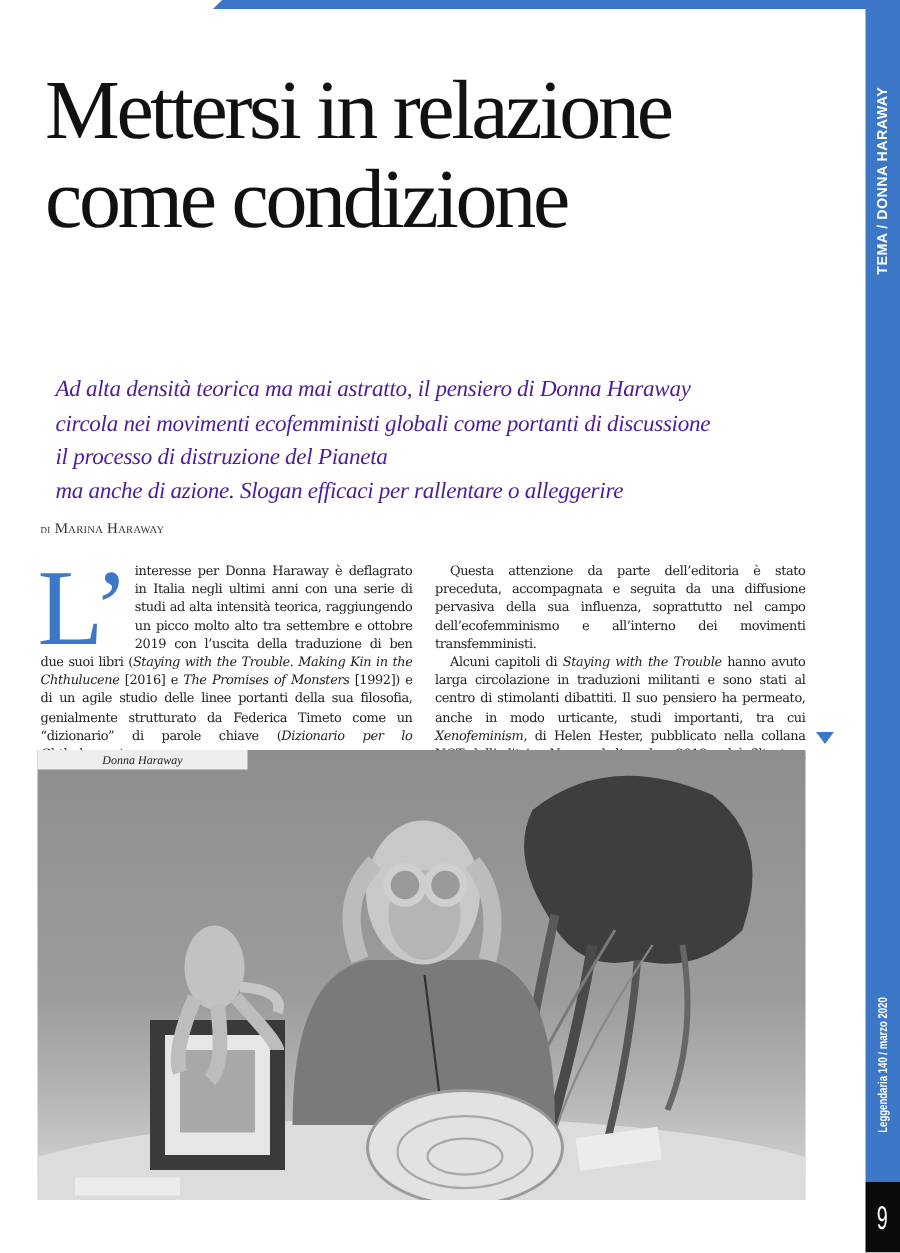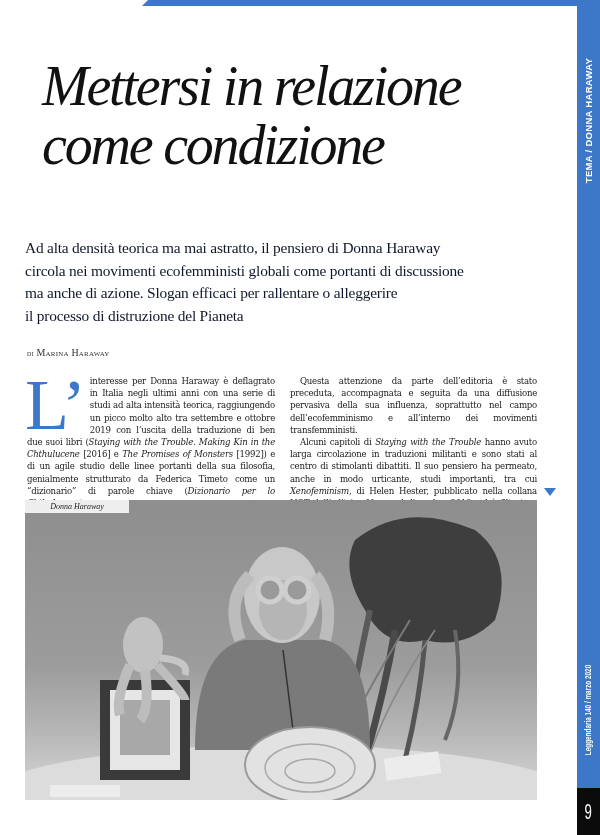--- a/index.html
+++ b/index.html
@@ -33,31 +33,30 @@
   .page-num {
     position: absolute; left: 577px; top: 788px; width: 23px; height: 47px;
     background: #0b0b0b; color: #ffffff;
     display: flex; align-items: center; justify-content: center;
     font-family: "Liberation Sans", sans-serif; font-size: 22px;
     transform-origin: center;
   }
   .page-num span { display: inline-block; transform: scaleX(0.6); }
 
   .headline {
-    position: absolute; left: 25px; top: 40px; width: 540px; margin: 17px;
+    position: absolute; left: 25px; top: 40px; width: 540px; margin: 5px;
     font-family: "Liberation Serif", serif; font-weight: normal;
     font-size: 56px; line-height: 59px; letter-spacing: -2.2px;
     color: #111111;
-    font-style: italic;
   }
   .headline span { display: block; }
   .standfirst {
-    position: absolute; left: 25px; top: 237px; width: 520px; margin: 0;
-    font-family: "Liberation Serif", serif; 
-    font-size: 15.4px; line-height: 22.5px; color: #0f172a;
+    position: absolute; left: 25px; top: 237px; width: 520px; margin: 12px;
+    font-family: "Liberation Serif", serif; font-style: italic;
+    font-size: 15.4px; line-height: 22.5px; color: #4c1d95;
     letter-spacing: -0.2px;
   }
   .standfirst span { display: block; }
   .byline {
     position: absolute; left: 27px; top: 347px;
     font-family: "Liberation Serif", serif; font-size: 10px; color: #333;
     font-variant: small-caps; letter-spacing: 0.2px;
   }
   .byline .pre { font-size: 8px; }
 
@@ -81,21 +80,21 @@
     border-top: 8px solid #3d78c8;
   }
 
   .photo {
     position: absolute; left: 25px; top: 500px; width: 512px; height: 300px;
     overflow: hidden;
     background: linear-gradient(180deg, #8e8e8e 0%, #9c9c9c 55%, #b3b3b3 75%, #d8d8d8 100%);
   }
   .photo svg { position: absolute; left: 0; top: 0; }
   .photo-caption {
-    position: absolute; left: 25px; top: 500px; width: 104px; height: 13px;
+    position: absolute; left: 25px; top: 500px; width: 140px; height: 13px;
     background: #eeeeee; color: #222;
     font-family: "Liberation Serif", serif; font-style: italic; font-size: 8px;
     display: flex; align-items: center; justify-content: center;
   }
 </style>
 </head>
 <body>
 
 <div class="top-bar"></div>
 <div class="side-bar"></div>
@@ -110,22 +109,22 @@
 </div>
 
 <h1 class="headline">
   <span>Mettersi in relazione</span>
   <span>come condizione</span>
 </h1>
 
 <p class="standfirst">
   <span>Ad alta densità teorica ma mai astratto, il pensiero di Donna Haraway</span>
   <span>circola nei movimenti ecofemministi globali come portanti di discussione</span>
+  <span>il processo di distruzione del Pianeta</span>
   <span>ma anche di azione. Slogan efficaci per rallentare o alleggerire</span>
-  <span>il processo di distruzione del Pianeta</span>
 </p>
 
 <div class="byline">
   <span class="pre">di</span>
   <span>Marina Haraway</span>
 </div>
 
 <div class="col col-left">
   <p><span class="dropcap">L’</span><span>interesse per Donna Haraway è deflagrato in Italia negli ultimi anni con una serie di studi ad alta intensità teorica, raggiungendo un picco molto alto tra settembre e ottobre 2019 con l’uscita della traduzione di ben due suoi libri (</span><em>Staying with the Trouble. Making Kin in the Chthulucene</em><span> [2016] e </span><em>The Promises of Monsters</em><span> [1992]) e di un agile studio delle linee portanti della sua filosofia, genialmente strutturato da Federica Timeto come un “dizionario” di parole chiave (</span><em>Dizionario per lo Chthulucene</em><span>).</span></p>
 </div>

